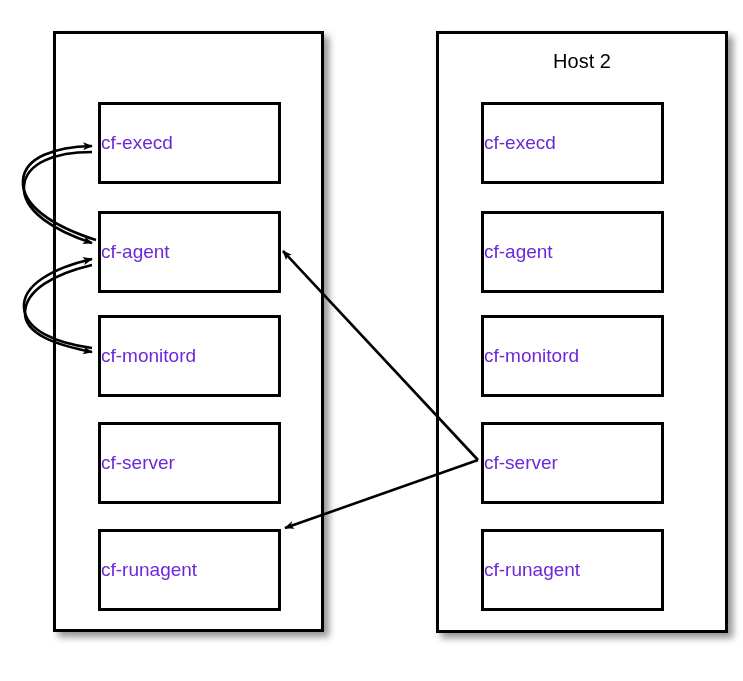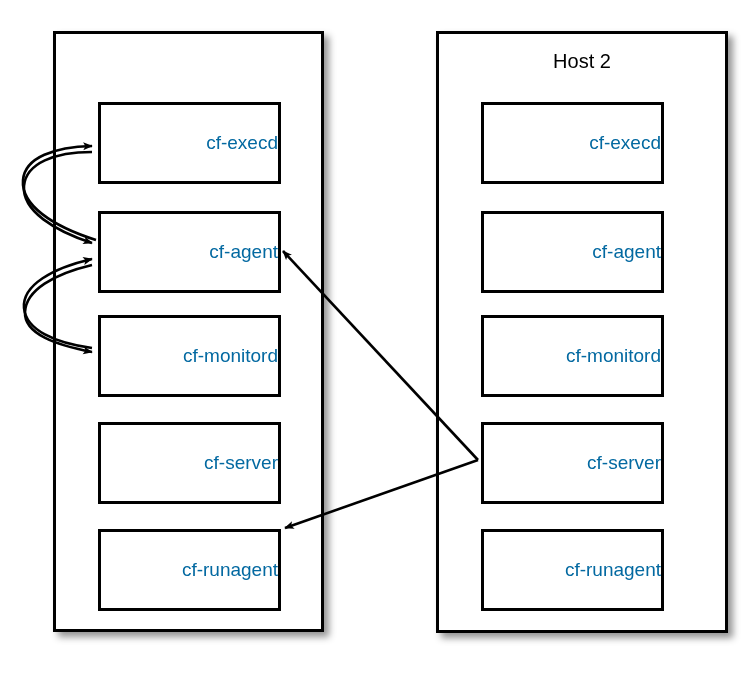--- a/index.html
+++ b/index.html
@@ -43,33 +43,33 @@
   }
 
   
   .component {
     position: absolute;
     box-sizing: border-box;
     border: 3px solid #000000;
     background: #ffffff;
     display: flex;
     align-items: center;
-    justify-content: flex-end;
+    justify-content: flex-start;
     font-size: 19px;
     line-height: 22px;
-    color: #0369a1;
+    color: #6d28d9;
     white-space: nowrap;
   }
   .host .component { left: 42px; width: 183px; height: 82px; }
   #host-2 .component { left: 42px; width: 183px; }
 
   .slot-0 { top: 68px; }
   .slot-1 { top: 177px; }
   .slot-2 { top: 281px; }
-  .slot-3 { top: 388px; padding-left: 42px; }
+  .slot-3 { top: 388px; }
   .slot-4 { top: 495px; }
 
   
   #connectors {
     position: absolute;
     left: 0;
     top: 0;
     width: 743px;
     height: 681px;
     pointer-events: none;

